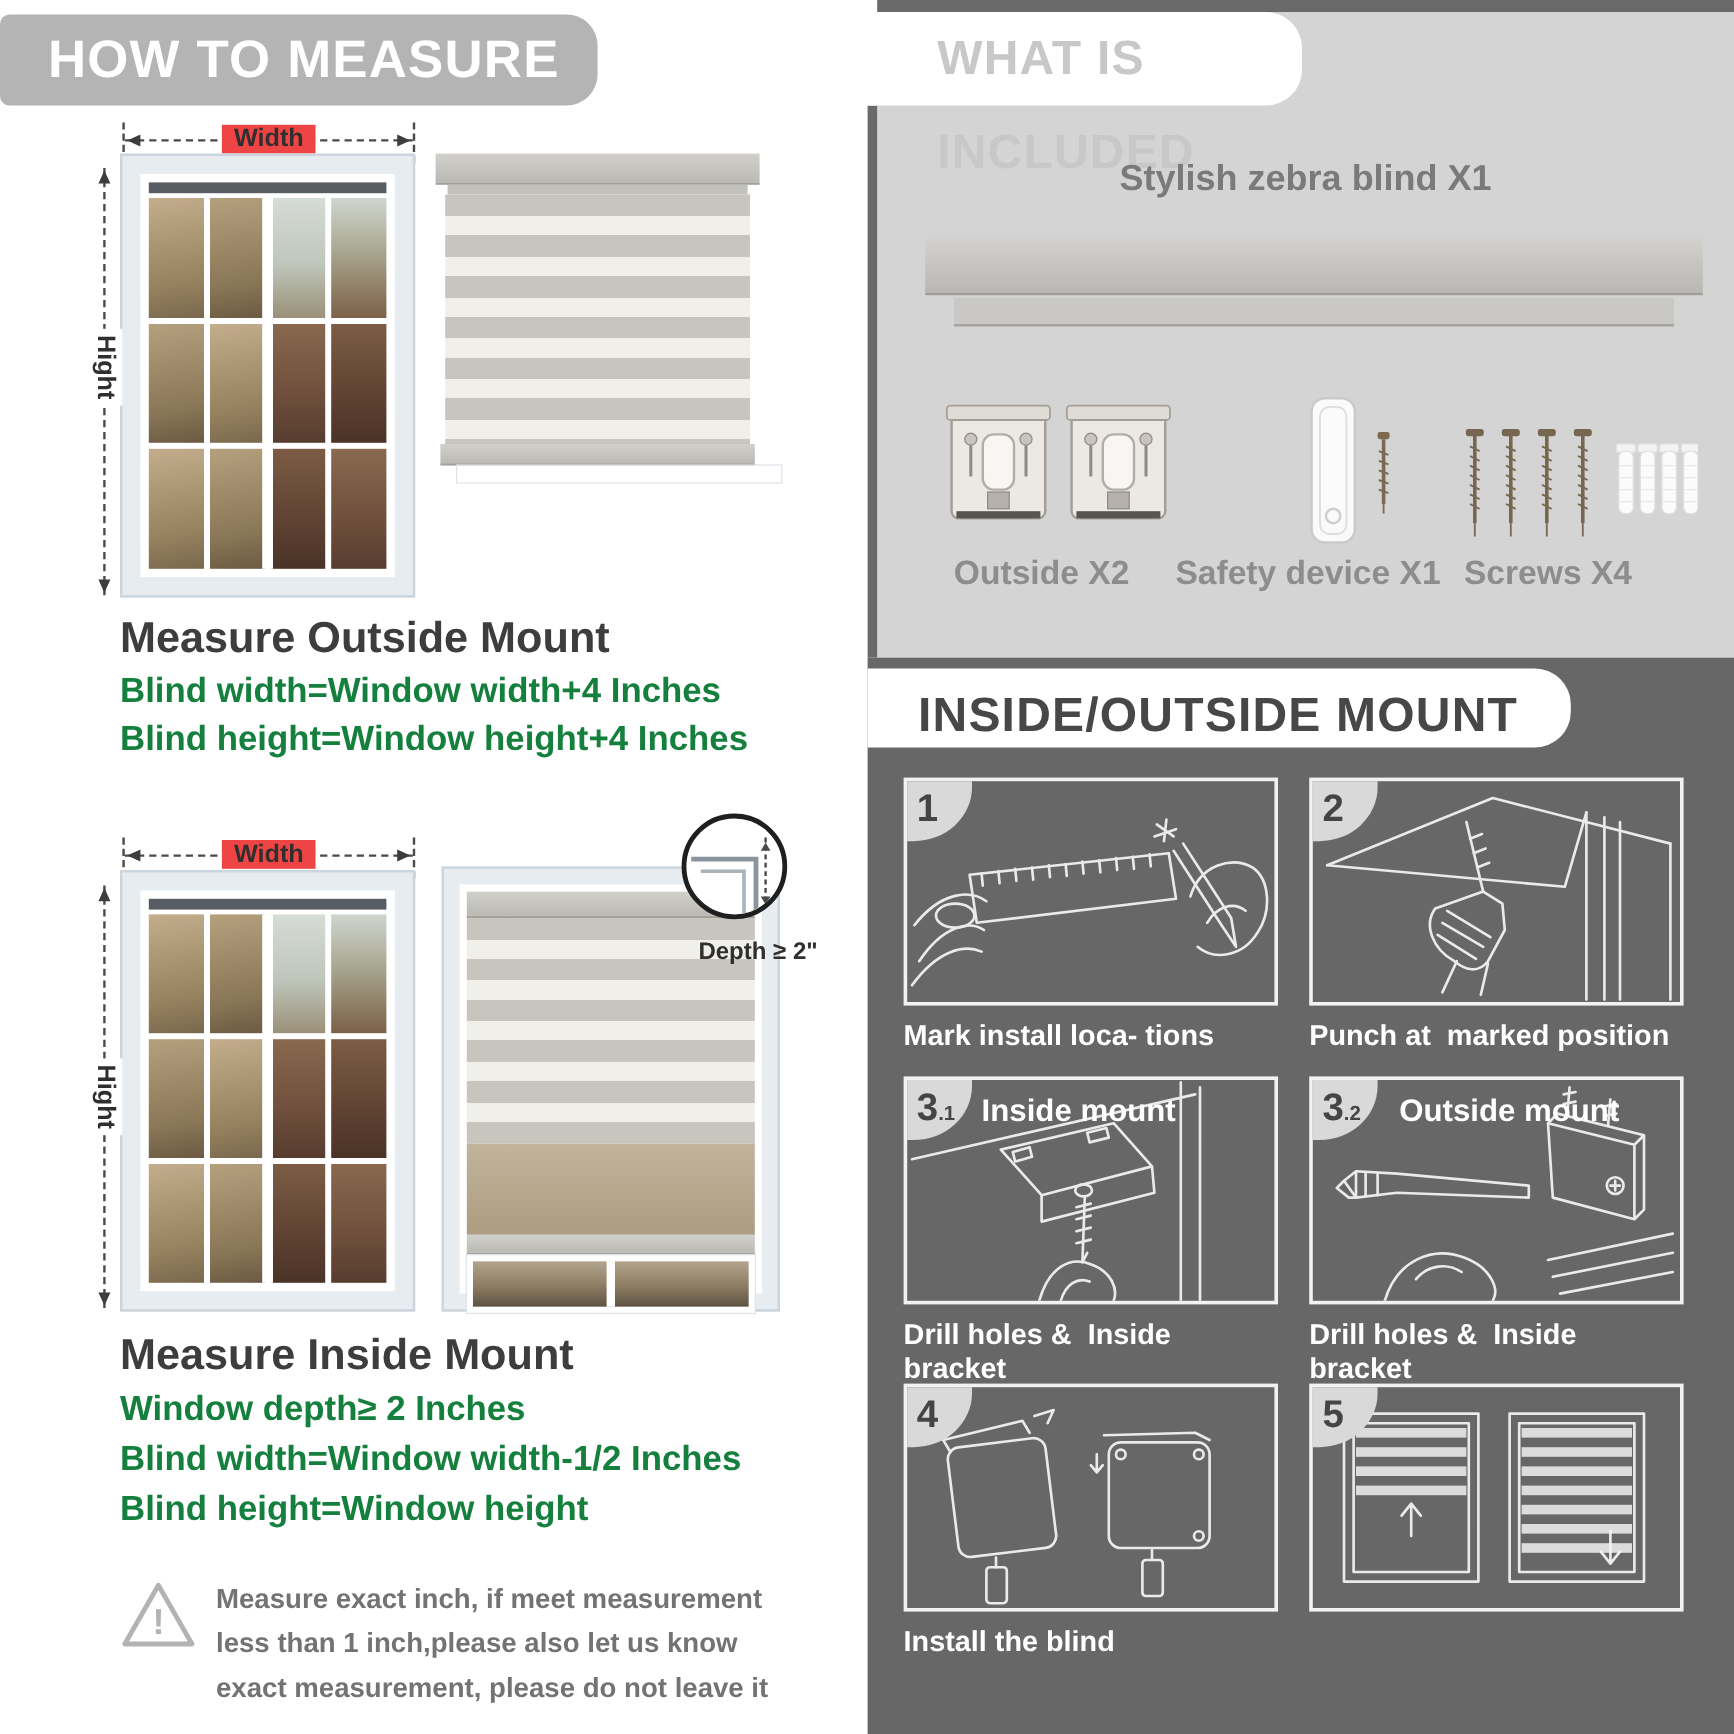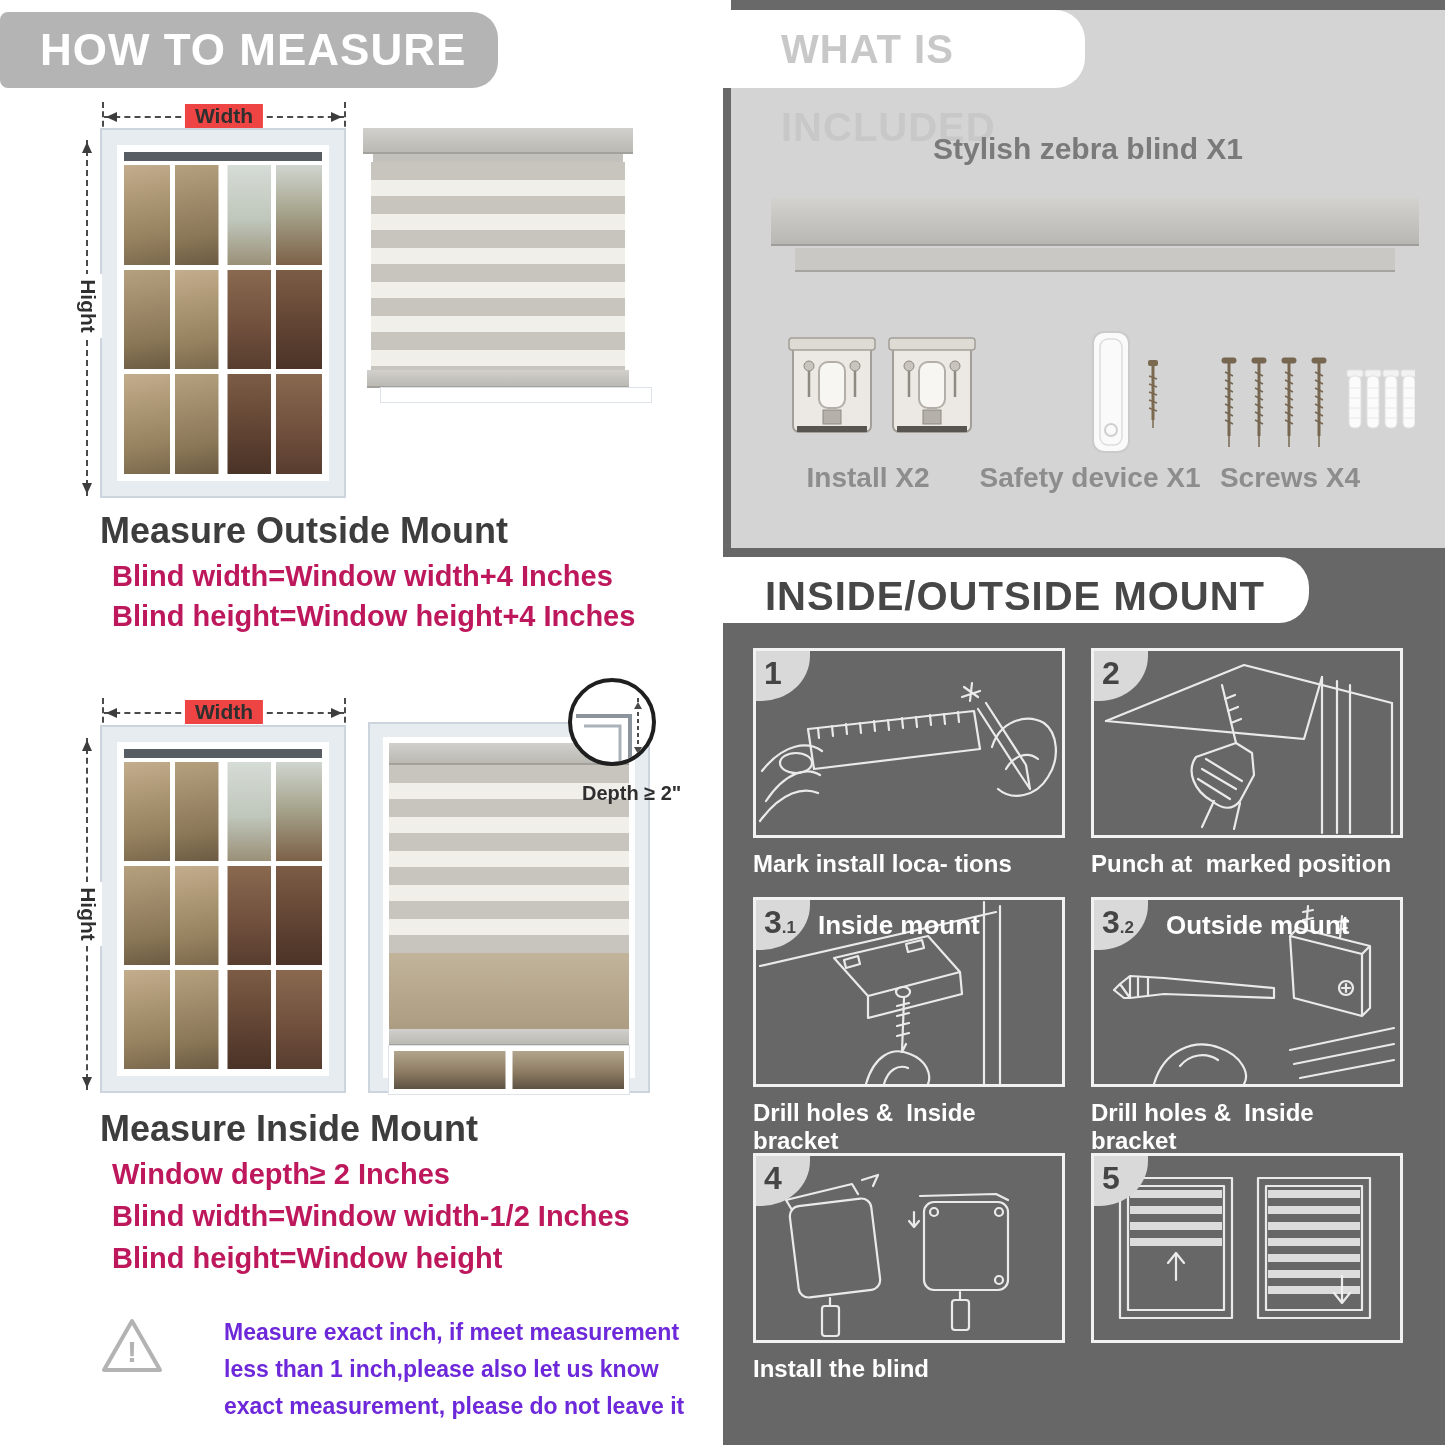--- a/index.html
+++ b/index.html
@@ -49,22 +49,22 @@
   .fabric{background:repeating-linear-gradient(180deg,#c7c5bd 0 18px,#f1efe9 18px 34px);}
   .sheer{background:linear-gradient(180deg,#c2b49a,#ab9c82),
          repeating-linear-gradient(180deg,rgba(255,255,255,.55) 0 10px,rgba(255,255,255,0) 10px 24px);
          background-blend-mode:normal;}
   .minwin{background:linear-gradient(180deg,#b2a58d 0%,#8d7c63 55%,#5d5242 100%);
     border:7px solid #fff;outline:1px solid #dde3e9;position:relative;}
   .minwin .mbar{position:absolute;left:50%;top:0;bottom:0;width:7px;transform:translateX(-50%);background:#fff;}
   .minwin .hbar{position:absolute;left:0;right:0;bottom:18%;height:6px;background:#fff;}
 
   .sec-title{font-size:36px;font-weight:bold;color:#3d3d3d;}
-  .formula{font-size:29px;font-weight:bold;color:#be185d;margin-left:12px;}
-  .warn-text{width:462px;font-size:23px;font-weight:bold;color:#6d28d9;line-height:1.6;margin-left:44px;}
+  .formula{font-size:29px;font-weight:bold;color:#15803d;}
+  .warn-text{width:462px;font-size:23px;font-weight:bold;color:#737373;line-height:1.6;}
   .depth-label{font-size:20px;font-weight:bold;color:#2f2f2f;}
   .magnifier{width:88px;height:88px;border:4px solid #1f1f1f;border-radius:50%;background:#fff;
     overflow:hidden;z-index:6;}
 
   
   #right{left:723px;top:0;width:722px;height:1445px;background:#fff;border-radius:28px;}
   .strip-top{left:8px;top:0;right:0;height:10px;background:#696969;}
   .panel-gray{left:8px;top:10px;right:0;height:538px;background:#d4d4d4;}
   .bar-left{left:0;top:88px;width:8px;height:460px;background:#696969;}
   .inc-header{left:0;top:10px;width:362px;height:78px;background:#fff;border-radius:0 30px 30px 0;
@@ -314,21 +314,21 @@
             </g>
           <g transform="translate(194,0)">
               <rect x="-8" y="20" width="16" height="7" rx="2" fill="#f2f2f2"></rect>
               <rect x="-6" y="26" width="12" height="52" rx="5" fill="#fbfbfb"></rect>
               <path d="M-6,38 l12,0 M-6,48 l12,0 M-6,58 l12,0 M-6,68 l12,0" stroke="#e8e8e8"></path>
             </g>
         </g>
       </svg>
     </div>
 
-    <div class="abs item-label" style="left:30px;width:230px;">Install X2</div>
+    <div class="abs item-label" style="left:30px;width:230px;">Outside X2</div>
     <div class="abs item-label" style="left:242px;width:250px;">Safety device X1</div>
     <div class="abs item-label" style="left:462px;width:210px;">Screws X4</div>
 
     <div class="abs dark">
       <div class="abs mnt-header">INSIDE/OUTSIDE MOUNT</div>
 
       <div class="cell" style="left:30px;top:100px;">
         <div class="sbox">
           <svg class="sart" viewBox="0 0 306 184">
             <g class="lineart">

